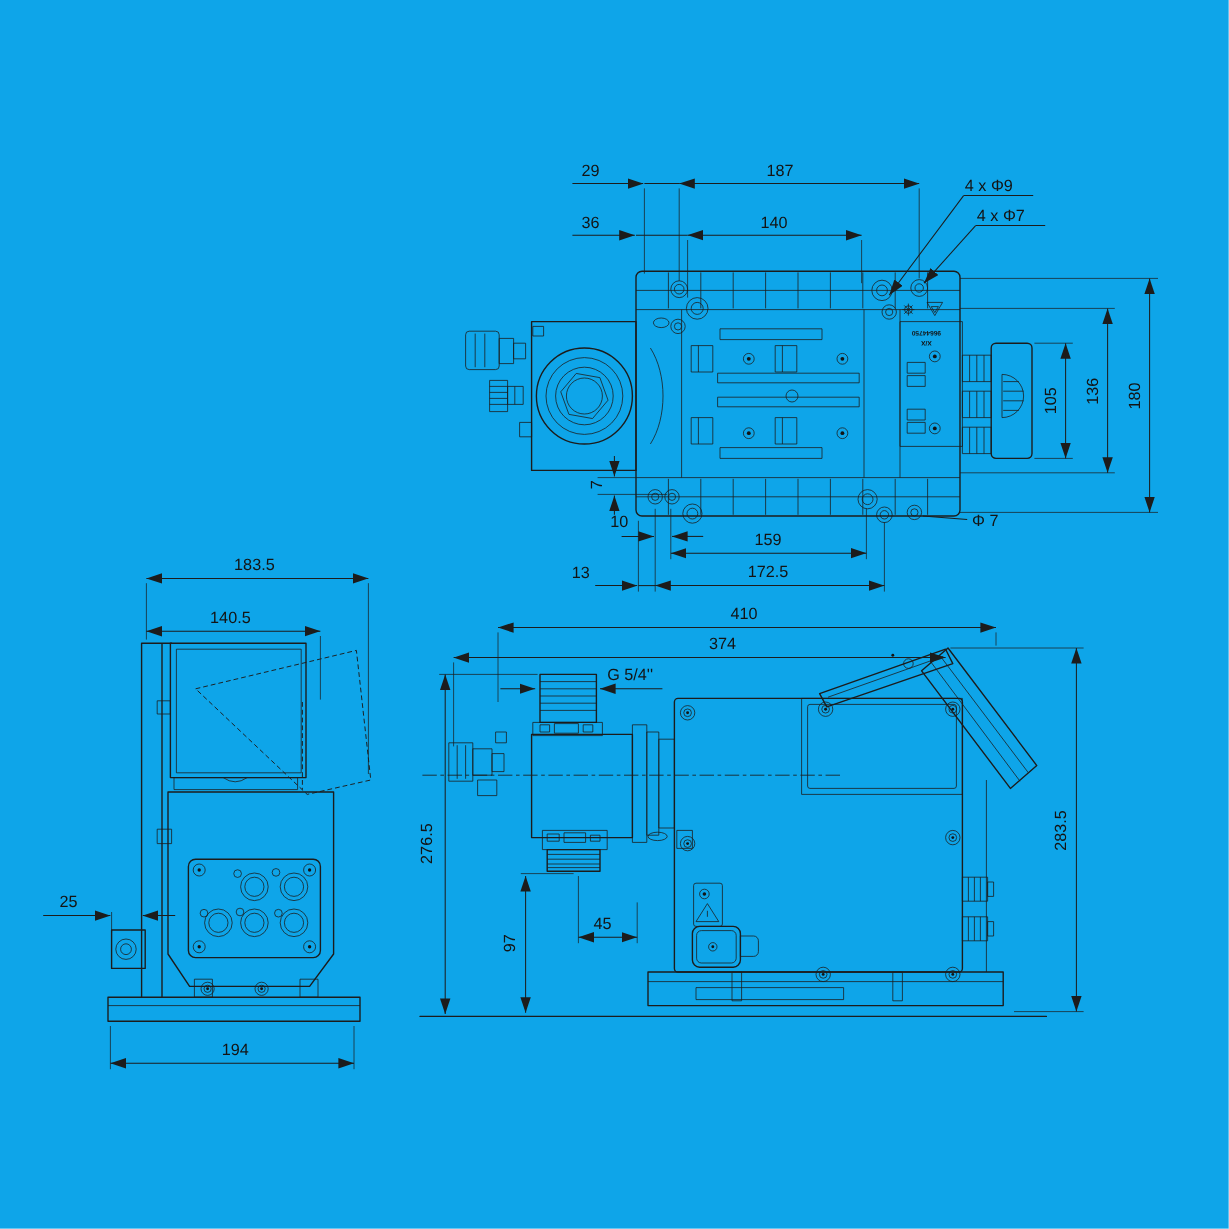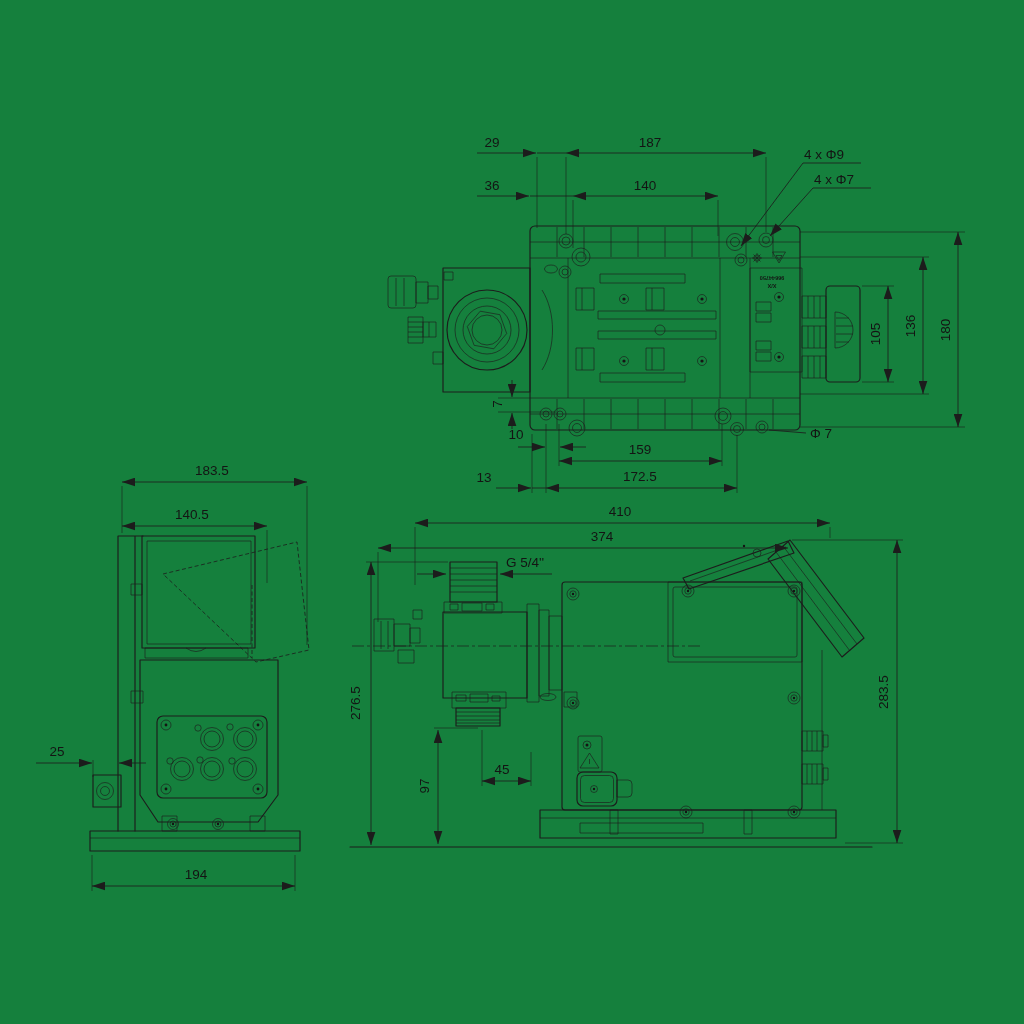--- a/index.html
+++ b/index.html
@@ -1,16 +1,16 @@
 <!DOCTYPE html>
 <html><head>
 <meta charset="utf-8">
 <style>
   html,body{margin:0;padding:0;background:#ffffff;}
-  #stage{position:relative;width:1024px;height:1024px;background:#15803d;overflow:hidden;}
+  #stage{position:relative;width:1024px;height:1024px;background:#0ea5e9;overflow:hidden;}
   svg{display:block}
   .o1{fill:none;stroke:#1c1c1c;stroke-width:1.15;stroke-linejoin:round;stroke-linecap:round}
   .o2{fill:none;stroke:#1c1c1c;stroke-width:.65;stroke-linejoin:round}
   .dim{fill:none;stroke:#1c1c1c;stroke-width:.85}
   .ext{fill:none;stroke:#1c1c1c;stroke-width:.6}
   .dsh{fill:none;stroke:#1c1c1c;stroke-width:.8;stroke-dasharray:4 2.5}
   .cl{fill:none;stroke:#1c1c1c;stroke-width:.7;stroke-dasharray:12 3 3 3}
   .txt{font:13.5px "Liberation Sans",sans-serif;fill:#141414}
   .mark{font:600 5.5px "Liberation Sans",sans-serif;fill:#141414}
   .fl{fill:#141414;stroke:none}

